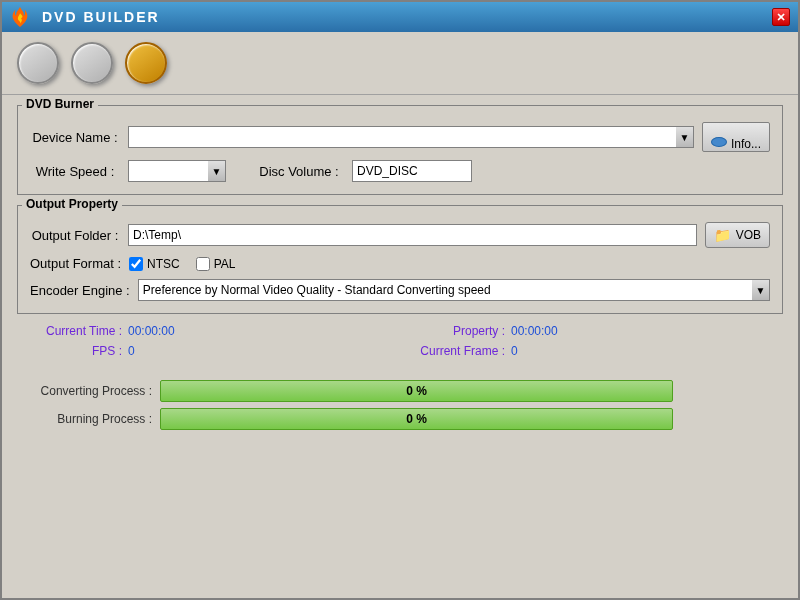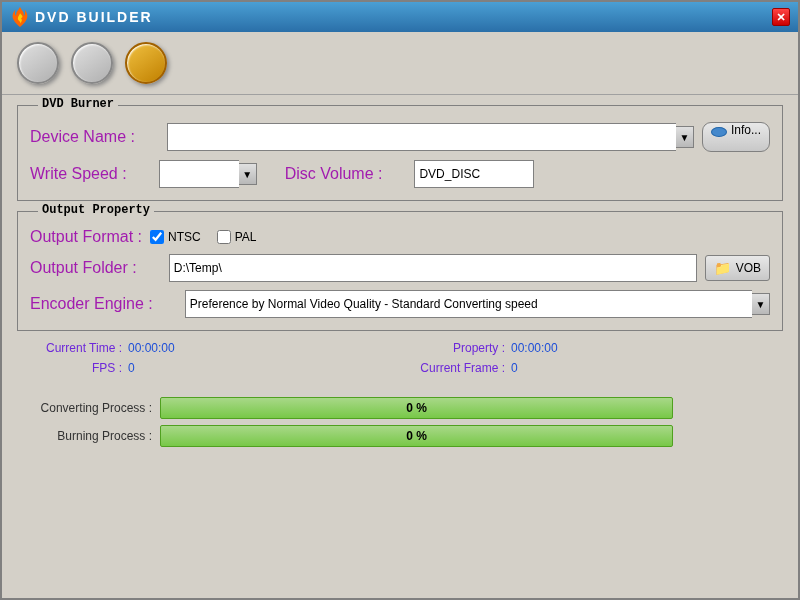--- a/index.html
+++ b/index.html
@@ -24,21 +24,21 @@
       height: 30px;
       display: flex;
       align-items: center;
       justify-content: space-between;
       padding: 0 8px;
       flex-shrink: 0;
     }
     .title-bar-left {
       display: flex;
       align-items: center;
-      gap: 5px;
+      gap: 12px;
     }
     .title-bar-text {
       color: white;
       font-weight: bold;
       font-size: 14px;
       letter-spacing: 2px;
     }
     .flame-icon {
       width: 20px;
       height: 22px;
@@ -91,47 +91,45 @@
     }
     .group-box {
       border: 1px solid #808080;
       background: #d4d0c8;
       padding: 8px 12px 12px 12px;
       position: relative;
     }
     .group-label {
       position: absolute;
       top: -9px;
-      left: 20px;
+      left: 4px;
       background: #d4d0c8;
       padding: 0 4px;
       font-weight: bold;
       font-size: 12px;
       color: #000;
-      font-family: Liberation Mono, monospace;
     }
     .form-row {
       display: flex;
       align-items: center;
       margin-top: 8px;
       gap: 8px;
     }
     .form-label {
       min-width: 90px;
       text-align: center;
-      color: #a21caf;
-      font-size: 16px;
+      color: #000000;
+      font-size: 13px;
     }
     .form-input {
-      height: 28px;
+      height: 22px;
       border: 1px solid #808080;
       background: white;
       font-size: 12px;
       padding: 2px 4px;
-      margin-left: 24px;
     }
     .input-with-arrow {
       display: flex;
       align-items: center;
     }
     .input-with-arrow .form-input {
       border-right: none;
     }
     .dropdown-arrow {
       height: 22px;
@@ -143,25 +141,25 @@
       display: flex;
       align-items: center;
       justify-content: center;
       font-size: 10px;
     }
     .device-input {
       flex: 1;
     }
     .info-btn {
       display: flex;
-      align-items: flex-end;
+      align-items: flex-start;
       gap: 4px;
       background: linear-gradient(to bottom, #e8e8e8, #c8c8c8);
       border: 1px solid #808080;
-      border-radius: 9px;
+      border-radius: 2px;
       padding: 14px 8px;
       cursor: pointer;
       height: 26px;
       font-size: 12px;
     }
     .vob-btn {
       display: flex;
       align-items: center;
       gap: 4px;
       background: linear-gradient(to bottom, #e8e8e8, #c8c8c8);
@@ -338,45 +336,45 @@
           <input type="text" class="form-input write-speed-input" style="">
           <div class="dropdown-arrow">▼</div>
         </div>
         <span class="form-label disc-volume-label">Disc Volume :</span>
         <input type="text" class="form-input disc-volume-input" value="DVD_DISC" style="">
       </div>
     </div>
 
     <div class="group-box">
       <span class="group-label">Output Property</span>
+
+      <div class="form-row">
+        <span class="form-label">Output Folder :</span>
+        <input type="text" class="form-input output-folder-input" value="D:\Temp\" style="">
+        <button class="vob-btn">
+          <span style="font-size:14px;">📁</span>
+          <span>VOB</span>
+        </button>
+      </div>
 
       <div class="form-row">
         <span class="form-label">Output Format :</span>
         <div class="checkbox-group">
           <div class="checkbox-item">
             <input type="checkbox" checked="" style="">
             <span>NTSC</span>
           </div>
           <div class="checkbox-item">
             <input type="checkbox" style="">
             <span>PAL</span>
           </div>
         </div>
       </div>
 
       <div class="form-row">
-        <span class="form-label">Output Folder :</span>
-        <input type="text" class="form-input output-folder-input" value="D:\Temp\" style="">
-        <button class="vob-btn">
-          <span style="font-size:14px;">📁</span>
-          <span>VOB</span>
-        </button>
-      </div>
-
-      <div class="form-row">
         <span class="form-label">Encoder Engine :</span>
         <div class="input-with-arrow" style="flex:1;border-radius:10px;">
           <input type="text" class="form-input" style="flex: 1 1 0%;" value="Preference by Normal Video Quality - Standard Converting speed">
           <div class="dropdown-arrow">▼</div>
         </div>
       </div>
 
     </div>
 
     <div class="stats-section" style="padding: 0 0 0 0;">

